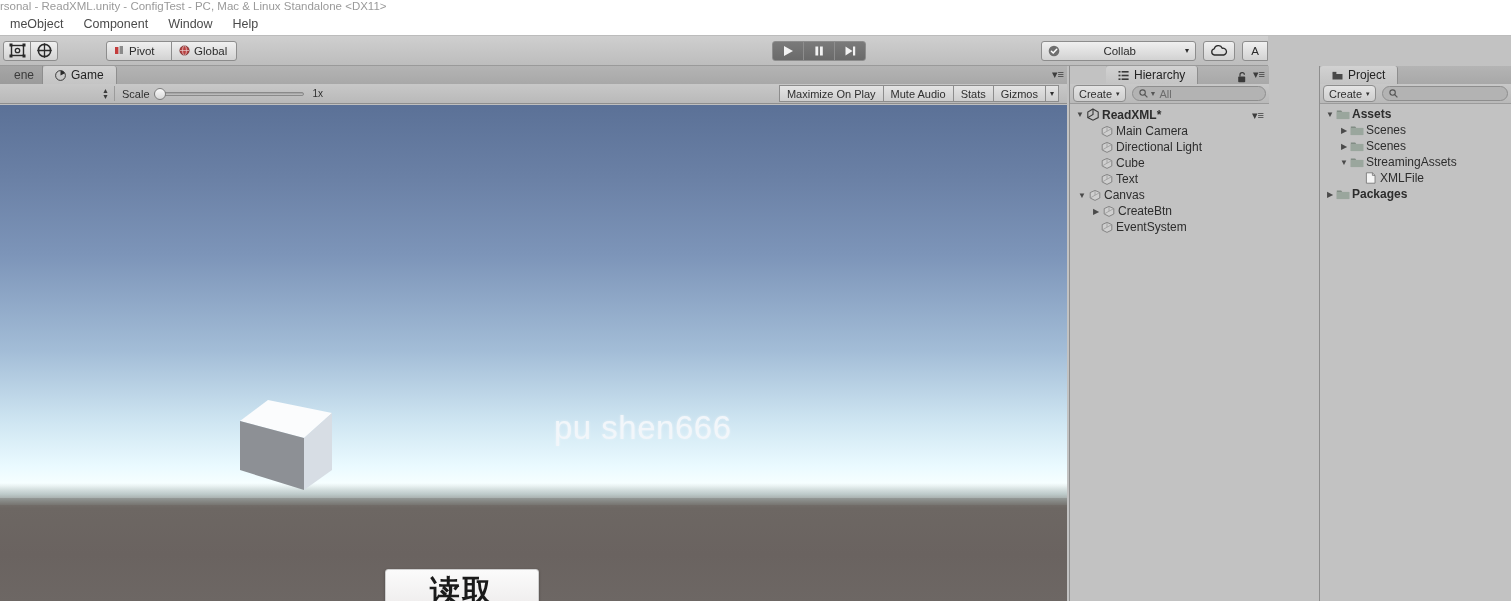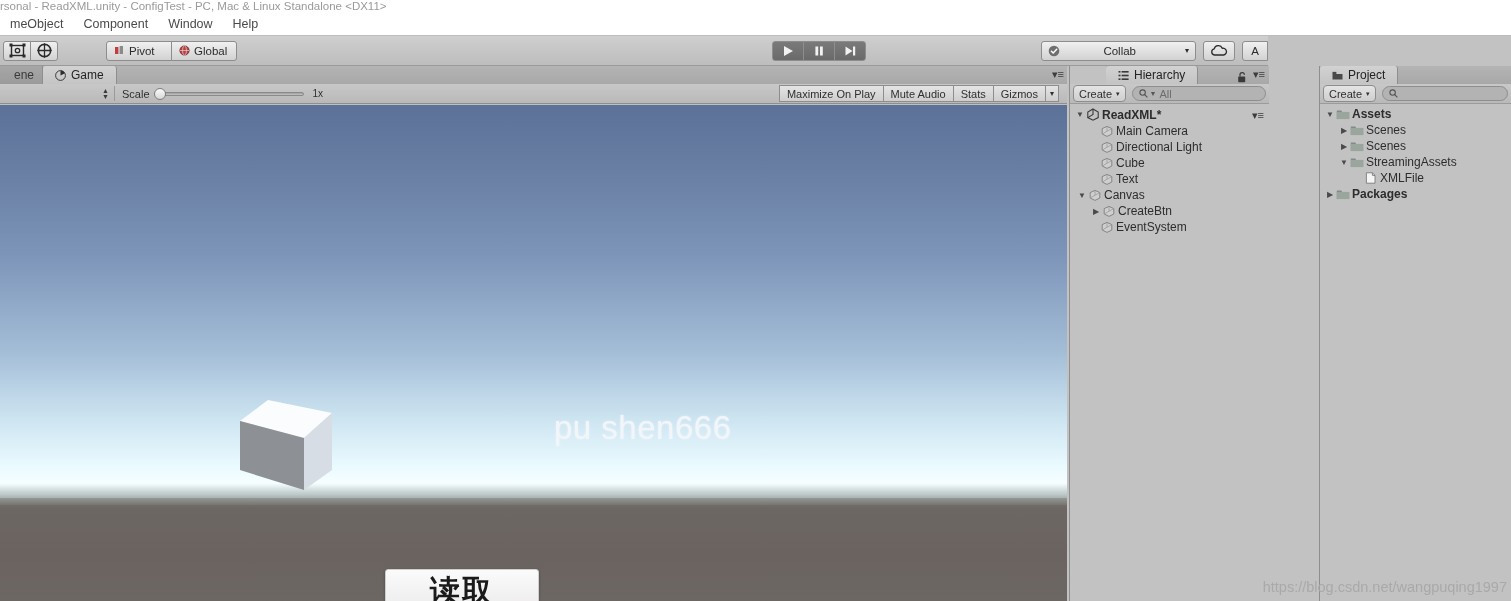--- a/index.html
+++ b/index.html
@@ -640,15 +640,14 @@
           <svg class="folder-ico" viewBox="0 0 14 12">
             <path d="M0.8 2.6 h4.4 l1 1.3 h7 v7.2 h-12.4 z" fill="#7f8a82"></path>
             <path d="M0.8 3.9 h12.4 v7.2 h-12.4 z" fill="#9aa69d"></path>
           </svg>
           <span class="tree-label bold">Packages</span>
         </div>
       </div>
     </div>
   </div>
 
-  <div class="watermark">https://blog.csdn.net/wangpuqing1997</div>
 
 </div>
 
 </body></html>

